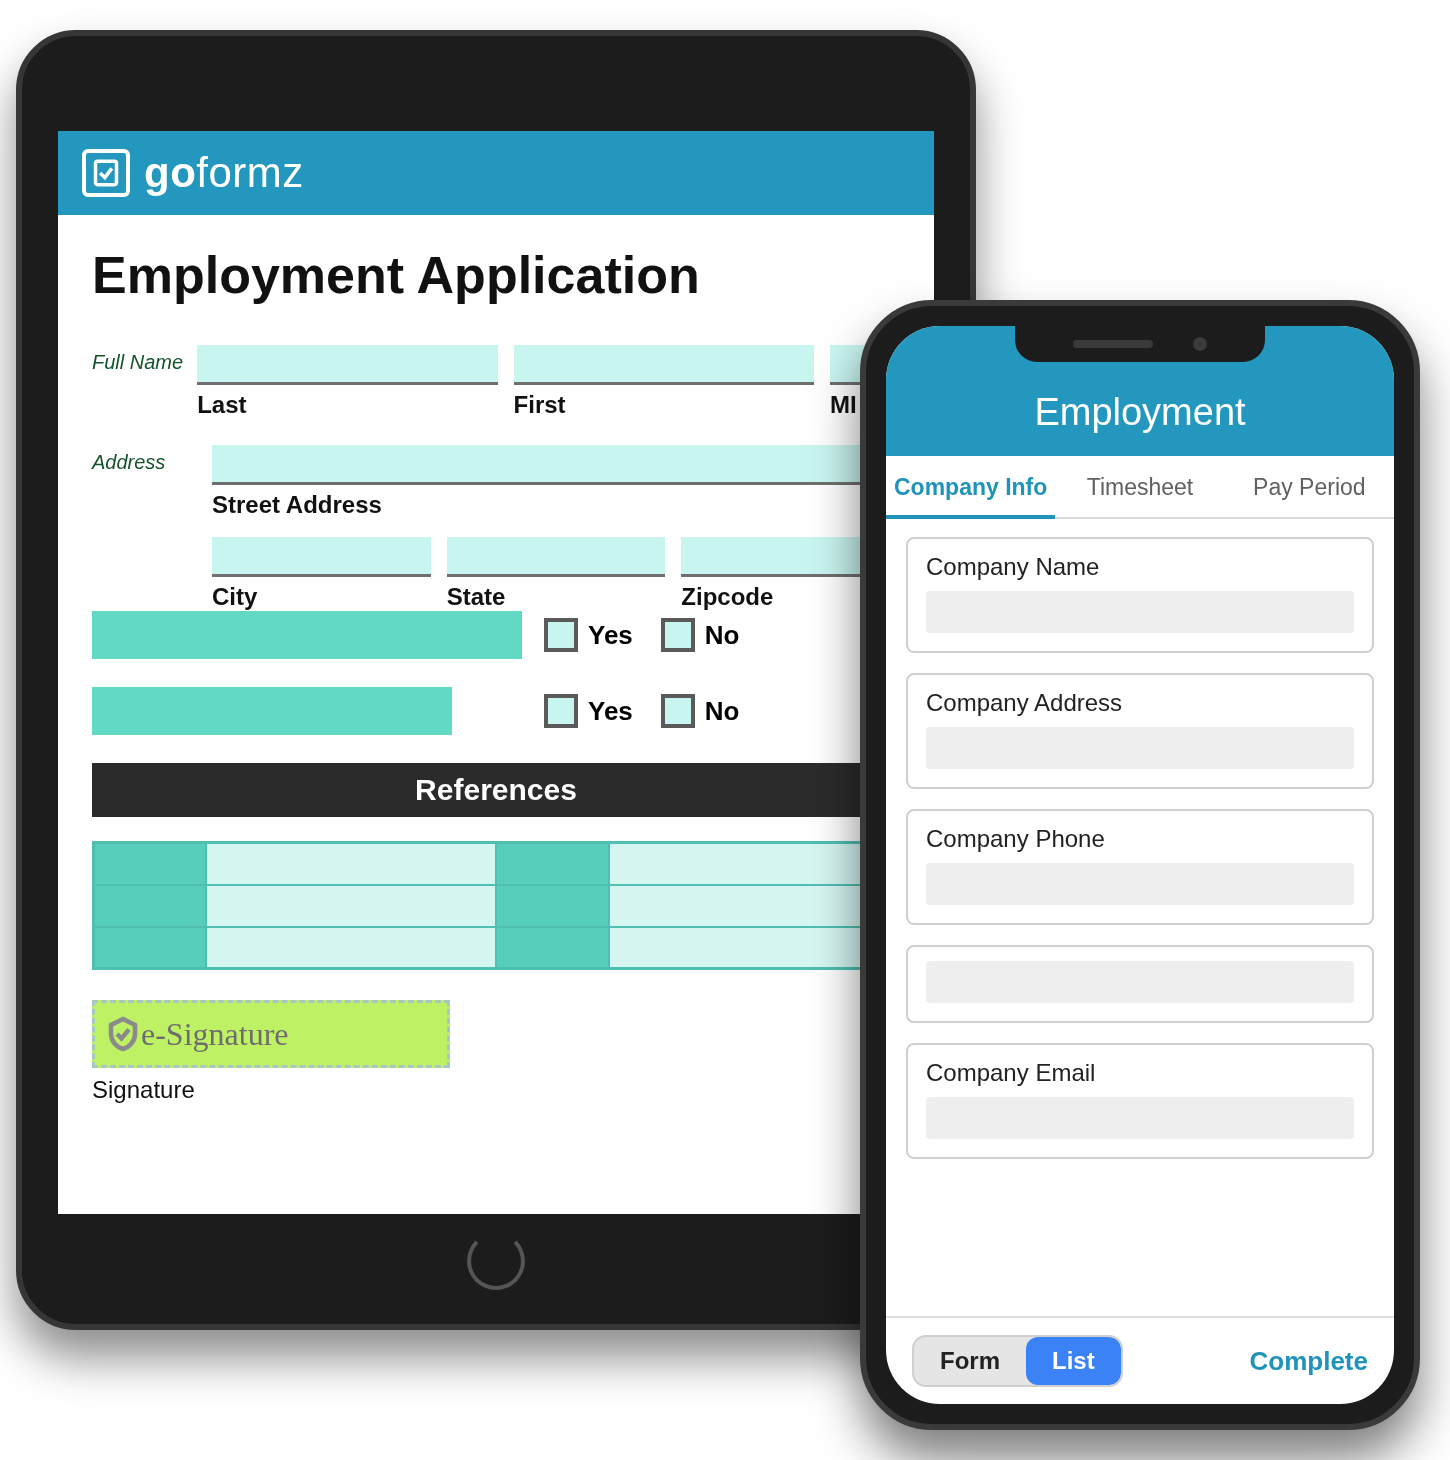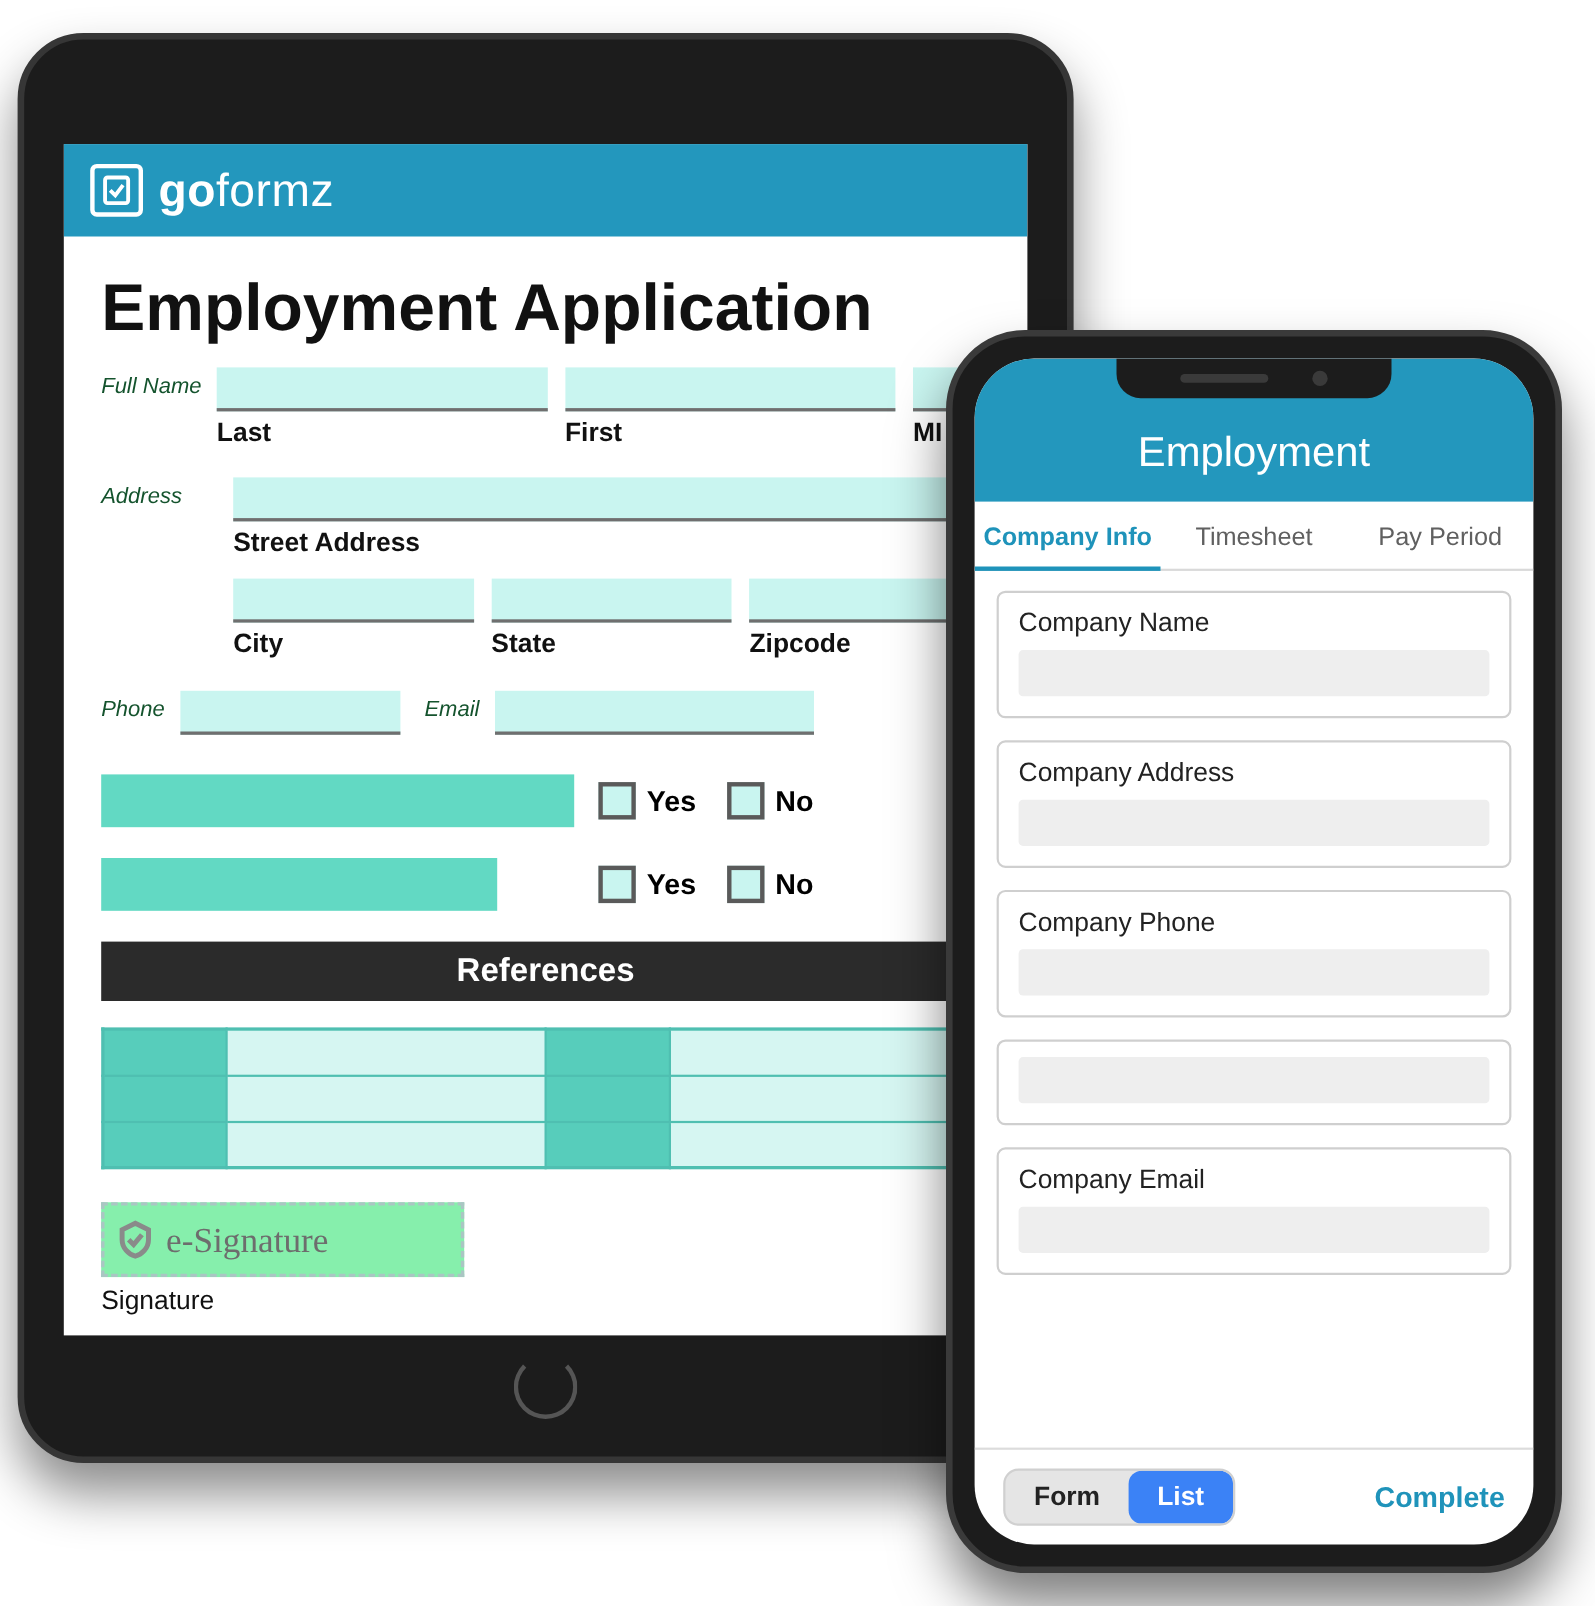--- a/index.html
+++ b/index.html
@@ -57,21 +57,21 @@
     width: 48px; height: 48px;
     border: 4px solid #fff;
     border-radius: 6px;
     display:flex;align-items:center;justify-content:center;
   }
   .brand-icon svg { width: 28px; height: 28px; }
   .brand-text { color:#fff; font-weight:400; font-size:42px; letter-spacing:.5px; }
   .brand-text b { font-weight:700; }
 
   .form-body { padding: 30px 34px 10px 34px; flex:1; overflow:hidden; }
-  .form-title { font-size:60px; font-weight:800; color:#111; margin-bottom:20px; }
+  .form-title { font-size:52px; font-weight:800; color:#111; margin-bottom:40px; }
 
   .field-row { display:flex; align-items:flex-start; margin-bottom:26px; gap:14px; }
   .field-label-side { font-size:20px; color:#14532d; font-weight:500; padding-top:6px; white-space:nowrap;font-style:italic; }
   .subfields { flex:1; display:flex; gap:16px; }
   .subfield { flex:1; display:flex; flex-direction:column; }
   .subfield.mi { flex:0 0 70px; }
   .input-line {
     height:40px;
     background:#c9f5f0;
     border-bottom:3px solid #6f6f6f;
@@ -108,24 +108,24 @@
     margin-top:6px;
   }
 
   .ref-table { margin-top:24px; border:3px solid #4fbfb1; width:100%; border-collapse:collapse; }
   .ref-table td { border:2px solid #4fbfb1; height:42px; }
   .ref-table td.dark { background:#57cdbb; }
   .ref-table td.light { background:#d6f6f2; }
 
   .sig-block { margin-top:30px; }
   .sig-box {
-    width:330px; height:68px;
+    width:358px; height:68px;
     border:3px dashed #aac6c3;
-    background:#86efac;
-    display:flex; align-items:center; gap:10px;
+    background:#bef264;
+    display:flex; align-items:center; 
     padding:0 10px;
   }
   .sig-box svg { width:36px; height:36px; stroke:#8a8a8a; fill:none; stroke-width:3; }
   .sig-text { font-family:"Brush Script MT","Segoe Script",cursive; font-size:32px; color:#6d6d6d; }
   .sig-sub { font-size:24px; font-weight:500; margin-top:8px; color:#111; }
 
   
   .phone {
     position:absolute;
     right:30px;
@@ -282,30 +282,20 @@
         <div class="addr2-item">
           <div class="input-line"></div>
           <div class="sub-label">State</div>
         </div>
         <div class="addr2-item">
           <div class="input-line"></div>
           <div class="sub-label">Zipcode</div>
         </div>
       </div>
 
-      <div class="phone-email-row" style="margin-top:28px">
-        <div class="pe">
-          <div class="field-label-side">Phone</div>
-          <div class="input-line"></div>
-        </div>
-        <div class="pe email">
-          <div class="field-label-side">Email</div>
-          <div class="input-line"></div>
-        </div>
-      </div>
 
       <div class="yn-row">
         <div class="mint-bar"></div>
         <div class="check-group">
           <div class="check-item">
             <div class="cb"></div>
             <div class="cb-label">Yes</div>
           </div>
           <div class="check-item">
             <div class="cb"></div>

